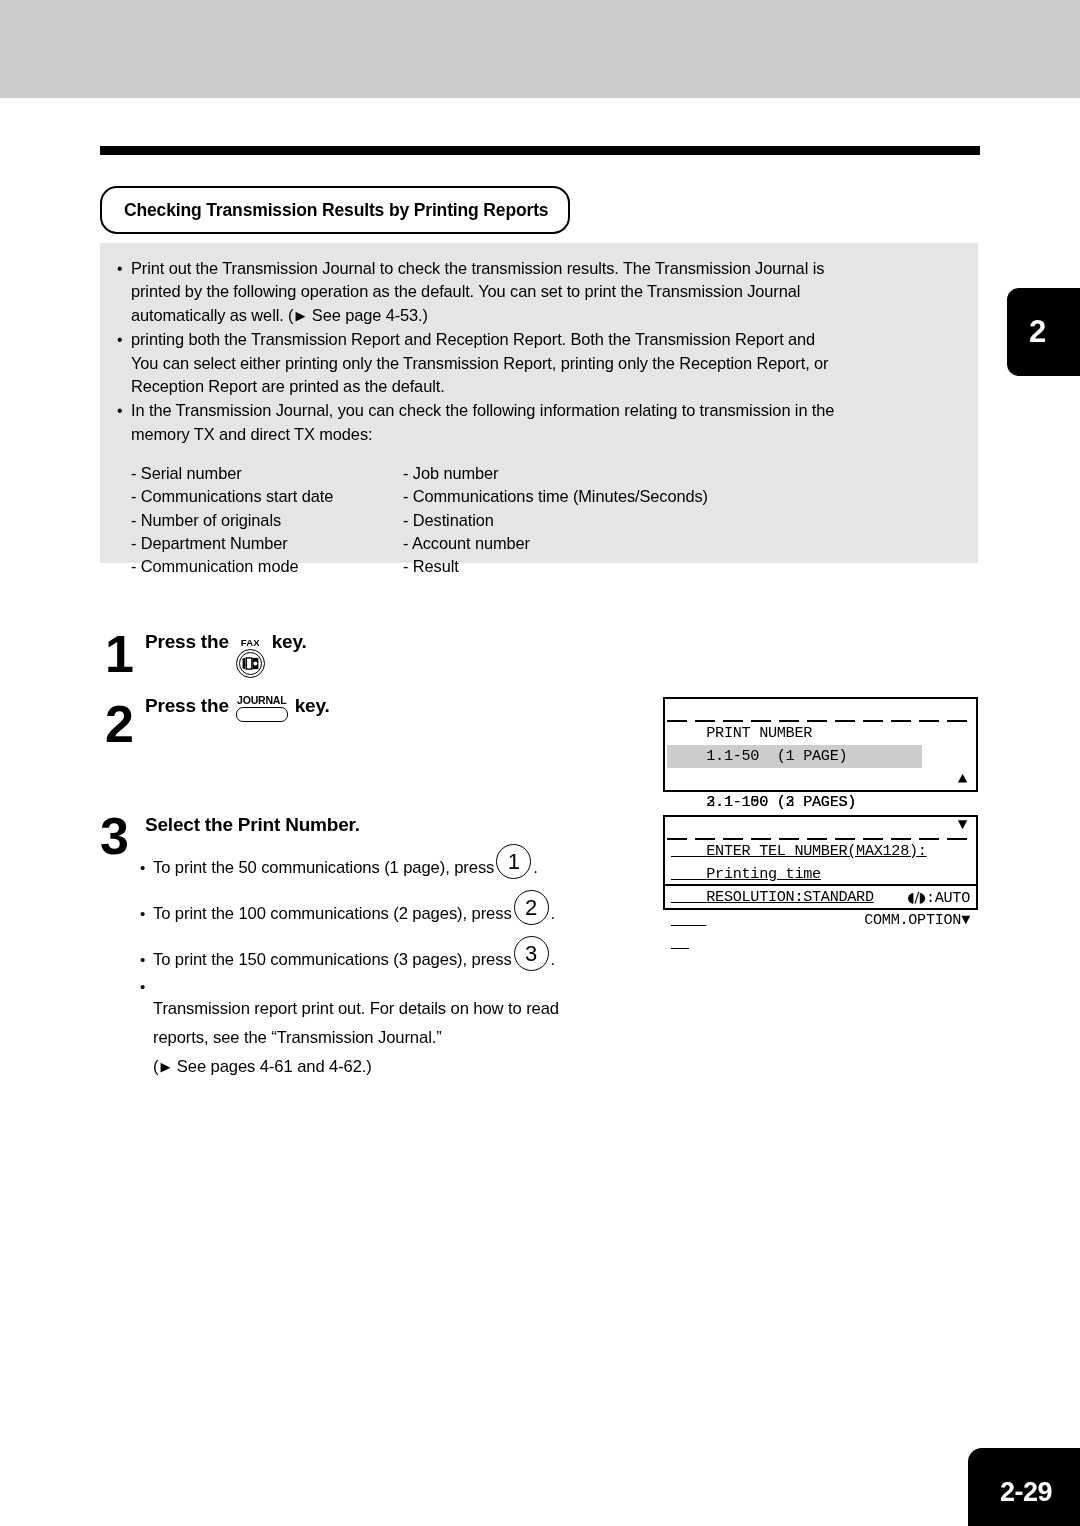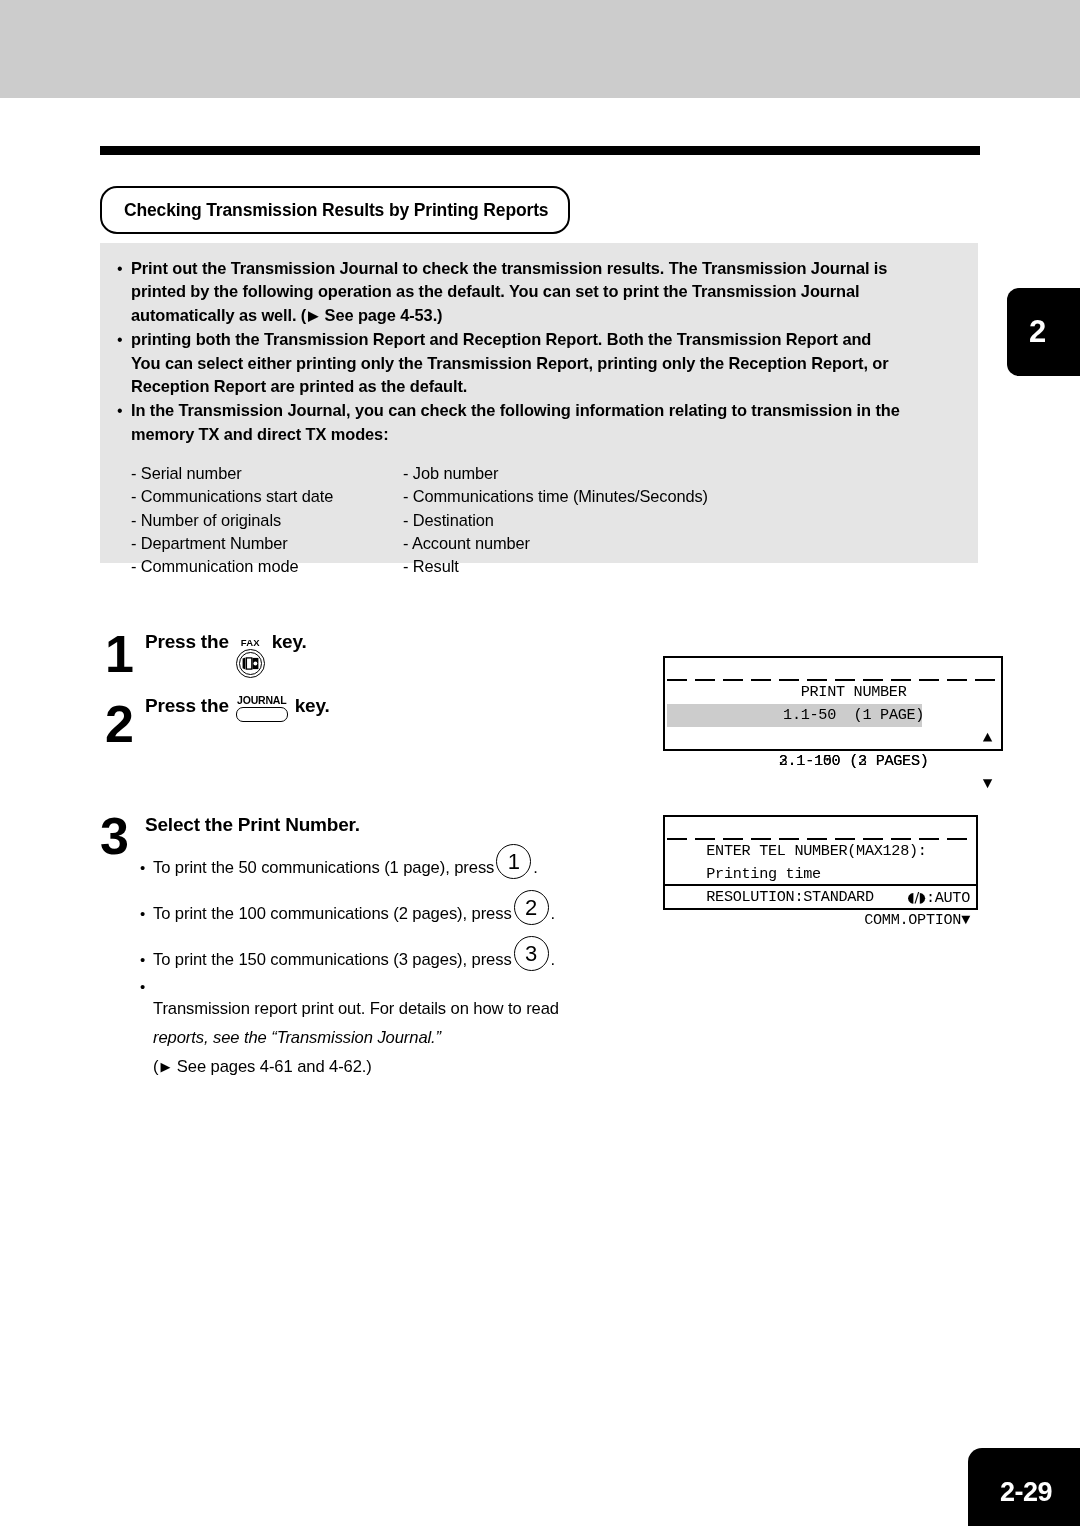--- a/index.html
+++ b/index.html
@@ -97,21 +97,21 @@
     box-sizing: border-box;
   }
   .bullet-text {
     flex: 1;
     font-size: 16.4px;
     line-height: 23.4px;
     text-align: justify;
     text-justify: inter-word;
     letter-spacing: -0.1px;
   }
-  .bullet-text > span { display: block; font-weight: bold; }
+  .bullet-text > span { display: block; }
   .arrow-glyph {
     display: inline-block;
     font-size: 13px;
     line-height: 1;
     transform: translateY(-1px);
     margin: 0 2px;
   }
 
   
   .sublist {
@@ -260,22 +260,22 @@
   }
 
   
   .lcd {
     position: absolute;
     border: 2.2px solid #000;
     background: #ffffff;
     box-sizing: border-box;
     font-family: "Liberation Mono", monospace;
   }
-  .lcd-1 { left: 663px; top: 656px; width: 340px; height: 95px; text-align: center; }
-  .lcd-2 { left: 663px; top: 815px; width: 315px; height: 95px; }
+  .lcd-1 { left: 663px; top: 697px; width: 315px; height: 95px; }
+  .lcd-2 { left: 663px; top: 815px; width: 315px; height: 95px; text-decoration: underline; }
 
   .lcd-line {
     position: relative;
     height: 23px;
     font-size: 15.2px;
     line-height: 23px;
     padding-left: 6px;
     white-space: pre;
     box-sizing: border-box;
     letter-spacing: -0.3px;
@@ -466,21 +466,21 @@
     <span class="numkey">3</span>
     <span>.</span>
   </div>
 </div>
 
 <div class="s3-para">
   <div class="s3-para-row">
     <span class="s3-dot">•</span>
     <span class="s3-para-body">
       <span class="just" style="display:block;">Transmission report print out. For details on how to read</span>
-      <span style="display:block;font-style:italic;">reports, see the “Transmission Journal.”</span>
+      <span style="display:block;">reports, see the “Transmission Journal.”</span>
       <span style="display:block;"><span>(</span><span class="arrow-glyph">▶</span><span> See pages 4-61 and 4-62.)</span></span>
     </span>
   </div>
 </div>
 
 <div class="lcd lcd-1">
   <div class="lcd-line dashed-under">
     <span class="txt">PRINT NUMBER</span>
   </div>
   <div class="lcd-line">

